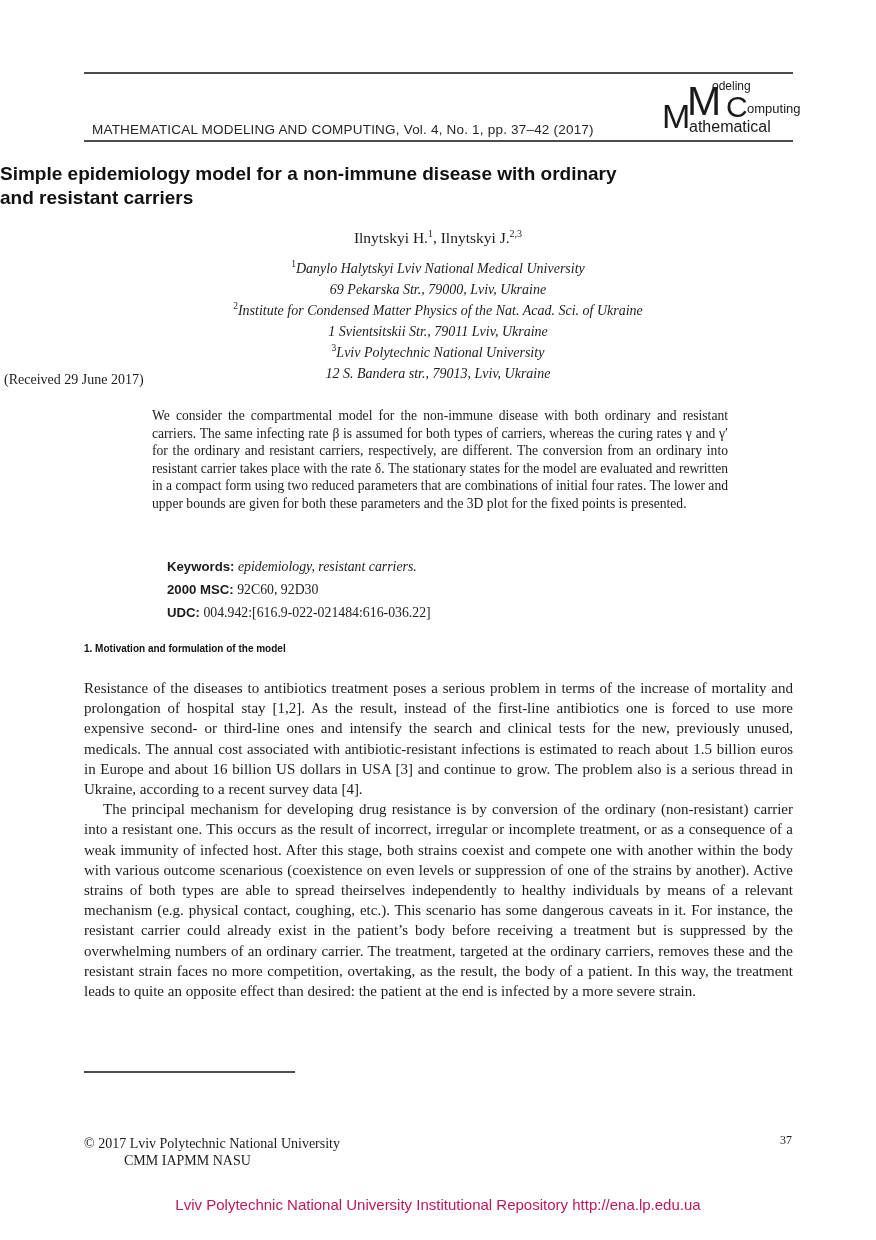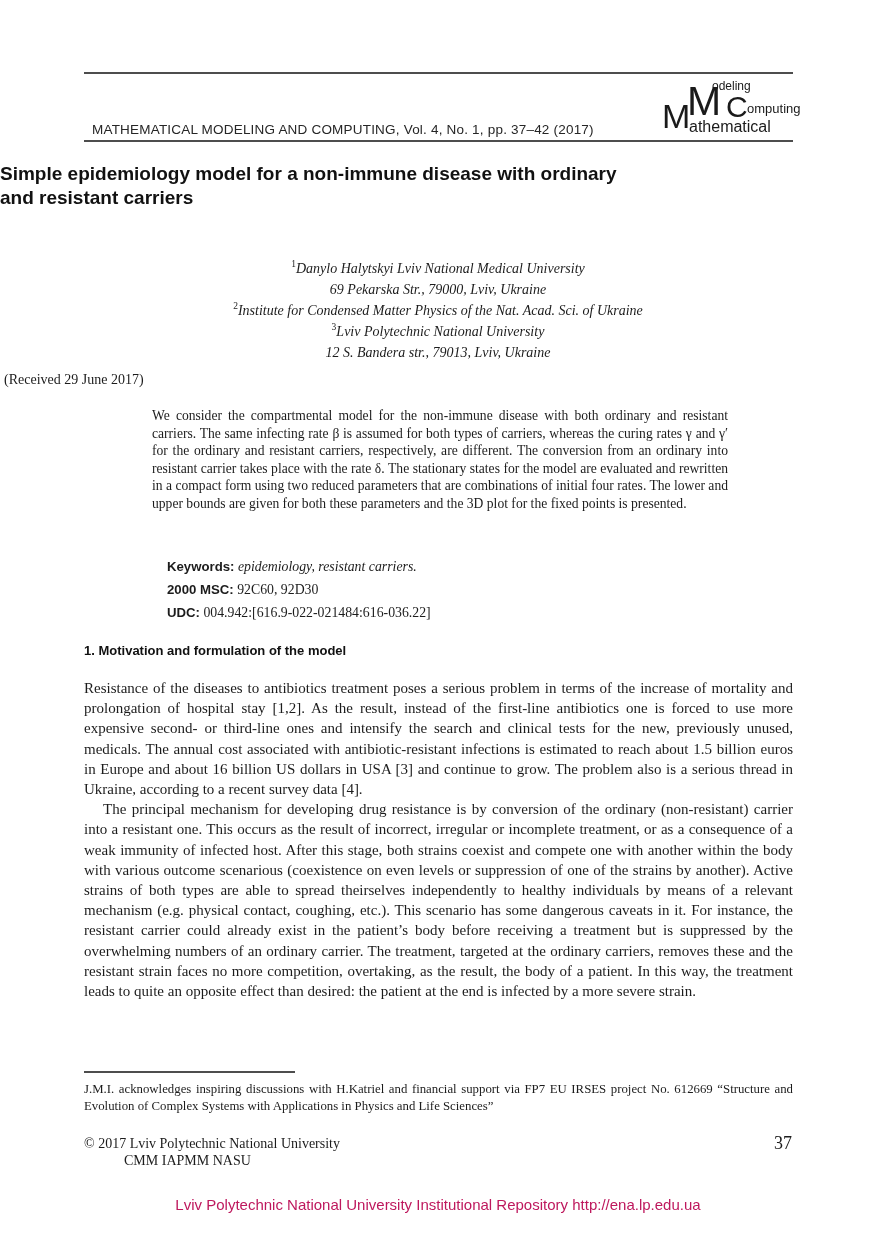--- a/index.html
+++ b/index.html
@@ -56,38 +56,38 @@
   }
 
   .meta-block { left:167px; top:555px; font-size:13.8px; }
   .meta-row { line-height:23px; }
   .meta-label { font-family:"Liberation Sans", sans-serif; font-weight:700; font-size:13.2px;text-align:center; }
   .meta-value-italic { font-style:italic; }
 
   .section-heading {
     left:84px; top:643px;
     font-family:"Liberation Sans", sans-serif;
-    font-weight:700; font-size:13px; color:#111;
+    font-weight:700; font-size:10px; color:#111;
   }
 
   .body-block {
     left:84px; top:678px; width:709px;
     font-size:15px; line-height:20.2px; text-align:justify;
   }
   .body-block p.indent { text-indent:19px; }
 
   .footnote-rule { left:84px; top:1071px; width:211px; }
   .footnote-block {
     left:84px; top:1081px; width:709px;
     font-size:12.8px; line-height:17px; text-align:justify;
   }
 
   .footer-copy { left:84px; top:1136px; font-size:14px; line-height:16.5px; }
   .footer-copy .line2 { padding-left:40px; }
-  .page-number { right:84px; top:1133px; font-size:18px; text-align:right; }
+  .page-number { right:84px; top:1133px; font-size:12px; text-align:right; }
 
   .repo-bar {
     left:0; right:0; top:1196px; text-align:center;
     font-family:"Liberation Sans", sans-serif;
     font-size:15px; color:#be185d;
   }
 </style>
 </head>
 <body>
 
@@ -106,25 +106,29 @@
     <span class="w-comp">omputing</span>
   </div>
 
   <div class="abs rule rule-mid"></div>
 
   <div class="abs title-block">
     <div>Simple epidemiology model for a non-immune disease with ordinary</div>
     <div>and resistant carriers</div>
   </div>
 
+  <div class="abs authors-line">
+    <span>Ilnytskyi H.</span><sup>1</sup><span>, Ilnytskyi J.</span><sup>2,3</sup>
+  </div>
 
   <div class="abs affil-block">
     <div><sup>1</sup><span class="affil-text">Danylo Halytskyi Lviv National Medical University</span></div>
     <div><sup></sup><span class="affil-text">69 Pekarska Str., 79000, Lviv, Ukraine</span></div>
     <div><sup>2</sup><span class="affil-text">Institute for Condensed Matter Physics of the Nat. Acad. Sci. of Ukraine</span></div>
+    <div><sup></sup><span class="affil-text">1 Svientsitskii Str., 79011 Lviv, Ukraine</span></div>
     <div><sup>3</sup><span class="affil-text">Lviv Polytechnic National University</span></div>
     <div><sup></sup><span class="affil-text">12 S. Bandera str., 79013, Lviv, Ukraine</span></div>
   </div>
 
   <div class="abs received-line">(Received 29 June 2017)</div>
 
   <div class="abs abstract-block">We consider the compartmental model for the non-immune disease with both ordinary and resistant carriers. The same infecting rate β is assumed for both types of carriers, whereas the curing rates γ and γ′ for the ordinary and resistant carriers, respectively, are different. The conversion from an ordinary into resistant carrier takes place with the rate δ. The stationary states for the model are evaluated and rewritten in a compact form using two reduced parameters that are combinations of initial four rates. The lower and upper bounds are given for both these parameters and the 3D plot for the fixed points is presented.</div>
 
   <div class="abs meta-block">
     <div class="meta-row">
@@ -143,21 +147,20 @@
 
   <div class="abs section-heading">1.  Motivation and formulation of the model</div>
 
   <div class="abs body-block">
     <p>Resistance of the diseases to antibiotics treatment poses a serious problem in terms of the increase of mortality and prolongation of hospital stay [1,2]. As the result, instead of the first-line antibiotics one is forced to use more expensive second- or third-line ones and intensify the search and clinical tests for the new, previously unused, medicals. The annual cost associated with antibiotic-resistant infections is estimated to reach about 1.5 billion euros in Europe and about 16 billion US dollars in USA [3] and continue to grow. The problem also is a serious thread in Ukraine, according to a recent survey data [4].</p>
     <p class="indent">The principal mechanism for developing drug resistance is by conversion of the ordinary (non-resistant) carrier into a resistant one. This occurs as the result of incorrect, irregular or incomplete treatment, or as a consequence of a weak immunity of infected host. After this stage, both strains coexist and compete one with another within the body with various outcome scenarious (coexistence on even levels or suppression of one of the strains by another). Active strains of both types are able to spread theirselves independently to healthy individuals by means of a relevant mechanism (e.g. physical contact, coughing, etc.). This scenario has some dangerous caveats in it. For instance, the resistant carrier could already exist in the patient’s body before receiving a treatment but is suppressed by the overwhelming numbers of an ordinary carrier. The treatment, targeted at the ordinary carriers, removes these and the resistant strain faces no more competition, overtaking, as the result, the body of a patient. In this way, the treatment leads to quite an opposite effect than desired: the patient at the end is infected by a more severe strain.</p>
   </div>
 
   <div class="abs rule footnote-rule"></div>
 
-  <div class="abs footnote-block">J.M.I. acknowledges inspiring discussions with H.Katriel and financial support via FP7 EU IRSES project No. 612669 “Structure and Evolution of Complex Systems with Applications in Physics and Life Sciences”</div>
 
   <div class="abs footer-copy">
     <div>© 2017 Lviv Polytechnic National University</div>
     <div class="line2">CMM IAPMM NASU</div>
   </div>
 
   <div class="abs page-number">37</div>
 
   <div class="abs repo-bar">Lviv Polytechnic National University Institutional Repository http://ena.lp.edu.ua</div>
 

